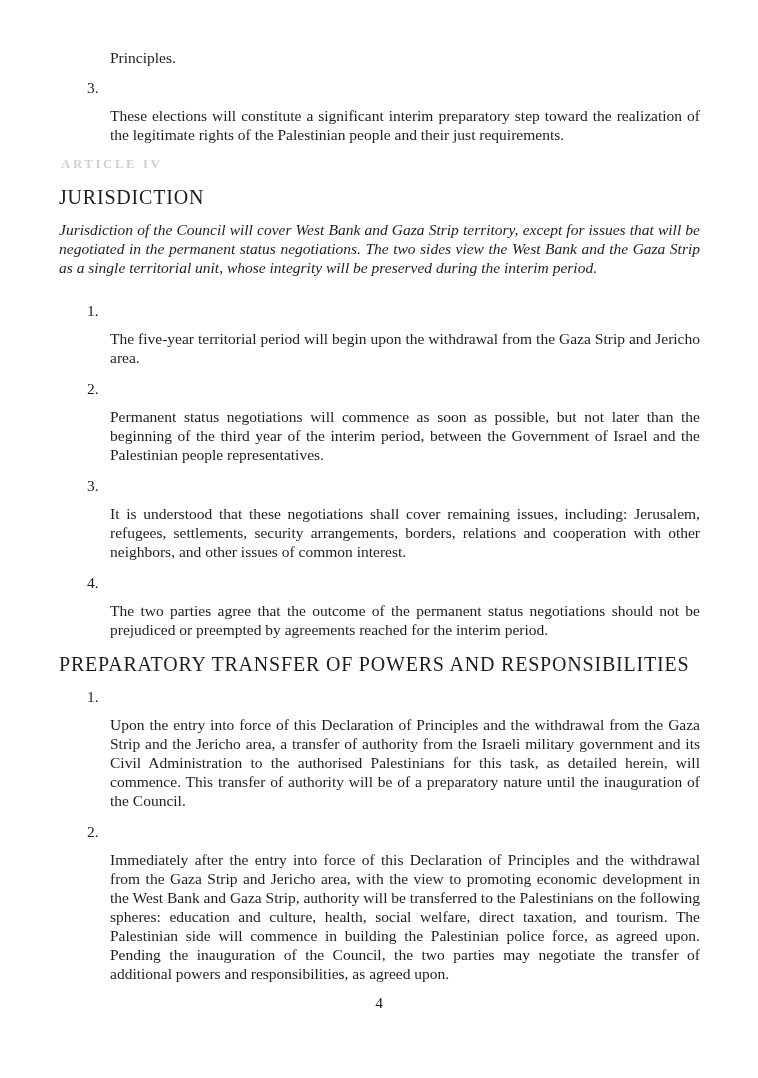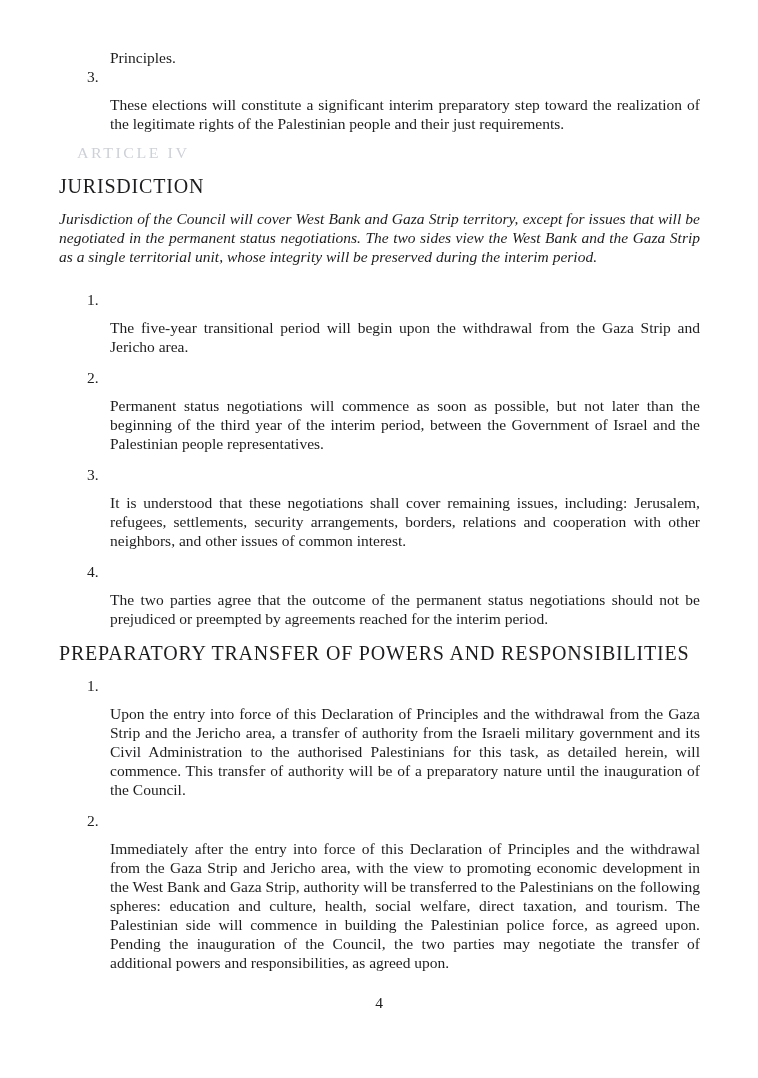--- a/index.html
+++ b/index.html
@@ -16,48 +16,49 @@
     background: var(--paper, #ffffff);
     color: var(--ink, #1d1d1f);
     font-family: "Liberation Serif", "DejaVu Serif", serif;
     font-size: 15.5px;
     line-height: 19px;
     padding: 48px 58px 0 59px;
     overflow: hidden;
   }
   .fragment {
     margin-left: 51px;
-    margin-bottom: 0;
+    margin-bottom: 11px;
   }
   .list-item {
     display: flex;
     margin-left: 28px;
     margin-bottom: 12px;
   }
   .list-item .num {
     flex: 0 0 23px;
   }
   .list-item .txt {
     flex: 1;
     text-align: justify;
     margin-top: 28px;
   }
   .article-marker {
     margin-top: 14px;
     margin-bottom: 0;
-    margin-left: 18px;
+    margin-left: 2px;
     height: 14px;
-    font-size: 16px;
+    font-size: 13px;
     line-height: 14px;
     letter-spacing: 2.5px;
     color: var(--faint_marker, #8f98a8);
     opacity: 0.45;
     filter: blur(0.5px);
     transform: scaleY(0.95);
     transform-origin: left top;
+    font-weight: bold;
   }
   .section-heading {
     margin: 14px 0 12px 0;
     font-weight: normal;
     font-size: 20px;
     line-height: 22px;
     letter-spacing: 0.8px;
     white-space: nowrap;
   }
   .body-para {
@@ -89,21 +90,21 @@
   <div class="article-marker">ARTICLE IV</div>
 
   <h2 class="section-heading">JURISDICTION</h2>
 
   <p class="body-para">Jurisdiction of the Council will cover West Bank and Gaza Strip territory, except for issues that will be negotiated in the permanent status negotiations. The two sides view the West Bank and the Gaza Strip as a single territorial unit, whose integrity will be preserved during the interim period.</p>
 
 
 
   <div class="list-item">
     <span class="num">1.</span>
-    <span class="txt">The five-year transitional period will begin upon the withdrawal from the Gaza Strip and Jericho area.</span>
+    <span class="txt">The five-year territorial period will begin upon the withdrawal from the Gaza Strip and Jericho area.</span>
   </div>
 
   <div class="list-item">
     <span class="num">2.</span>
     <span class="txt">Permanent status negotiations will commence as soon as possible, but not later than the beginning of the third year of the interim period, between the Government of Israel and the Palestinian people representatives.</span>
   </div>
 
   <div class="list-item">
     <span class="num">3.</span>
     <span class="txt">It is understood that these negotiations shall cover remaining issues, including: Jerusalem, refugees, settlements, security arrangements, borders, relations and cooperation with other neighbors, and other issues of common interest.</span>

